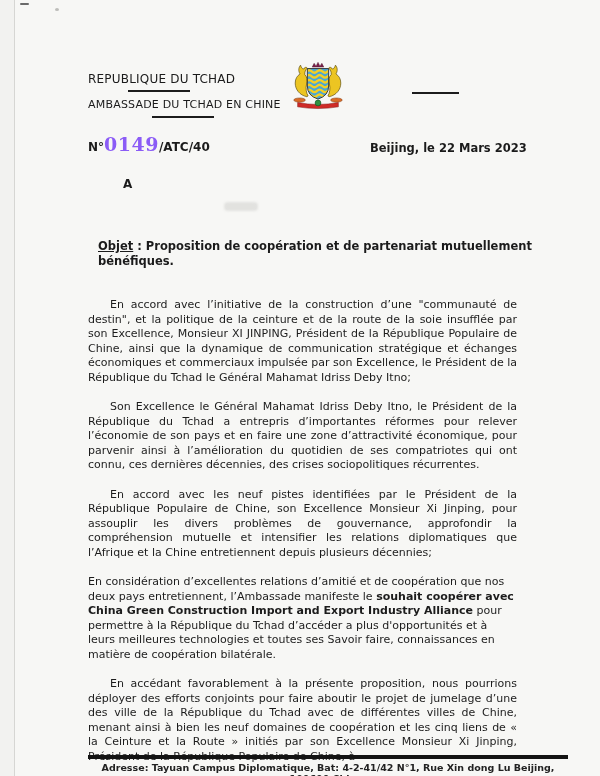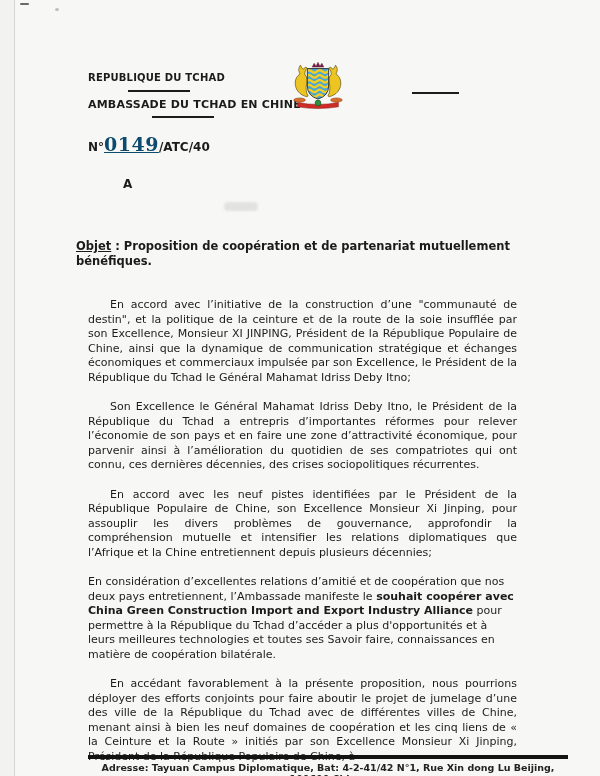--- a/index.html
+++ b/index.html
@@ -8,39 +8,39 @@
     background:#f7f7f5; overflow:hidden;
     font-family:"DejaVu Sans", sans-serif; color:#1b1b1b;
     -webkit-font-smoothing:antialiased;
   }
   .edge-strip { position:absolute; left:0; top:0; width:14px; height:776px; background:#f2f2f0; }
   .edge-line  { position:absolute; left:14px; top:0; width:1px; height:776px; background:#d6d6d3; }
   .artifact-dash { position:absolute; left:20px; top:3px; width:9px; height:2px; background:#6a6a6a; border-radius:1px; }
   .artifact-dot  { position:absolute; left:55px; top:8px; width:4px; height:3px; background:#bdbdba; border-radius:50%; }
   .smudge { position:absolute; left:224px; top:202px; width:34px; height:9px; background:#c9c9c6; opacity:.45; border-radius:4px; filter:blur(1px); }
 
-  .hdr-left-1 { position:absolute; left:88px; top:72px;  font-size:10px; font-weight:bold; letter-spacing:.2px; }
-  .hdr-left-2 { position:absolute; left:88px; top:98px;  font-size:11px; font-weight:bold; letter-spacing:.2px; }
+  .hdr-left-1 { position:absolute; left:88px; top:72px;  font-size:12px; font-weight:normal; letter-spacing:.2px; }
+  .hdr-left-2 { position:absolute; left:88px; top:98px;  font-size:11px; font-weight:normal; letter-spacing:.2px; }
   .rule { position:absolute; height:2px; background:#1c1c1c; }
   .rule-1 { left:128px; top:90px;  width:62px; }
   .rule-2 { left:152px; top:116px; width:62px; }
   .rule-3 { left:412px; top:92px;  width:47px; }
   .motto { position:absolute; left:370px; top:72px; font-size:11px; font-weight:bold; letter-spacing:.2px; }
 
   .emblem { position:absolute; left:286px; top:60px; width:64px; height:53px; }
 
   .refline { position:absolute; left:88px; top:135px; display:flex; align-items:baseline; }
   .ref-prefix, .ref-suffix { font-size:12px; font-weight:bold; }
   .ref-number { font-family:"DejaVu Serif", serif; font-size:19px; font-weight:bold; letter-spacing:.5px; line-height:1; }
   .dateline { position:absolute; left:370px; top:141px; font-size:11.5px; font-weight:bold; }
 
   .salutation { position:absolute; left:123px; top:177px; font-size:12px; font-weight:bold; }
   .recipient  { position:absolute; left:88px; top:201px; font-size:11px; font-weight:bold; line-height:14.5px; }
 
-  .subject { position:absolute; left:76px; top:239px; width:472px; font-size:11.5px; font-weight:bold; line-height:15px; }
+  .subject { position:absolute; left:98px; top:239px; width:472px; font-size:11.5px; font-weight:bold; line-height:15px; }
   .subject .obj { text-decoration:underline; }
 
   .body-block { position:absolute; left:88px; top:298px; width:437px; font-size:11px; line-height:14.5px; color:#1c1c1c; }
   .body-block p { margin:0 8px 15px 0; }
   .just { text-align:justify; }
   .ind  { text-indent:22px; }
   .b    { font-weight:bold; }
 
   .footer-rule { position:absolute; left:88px; top:755px; width:480px; height:3.5px; background:#131313; }
   .footer-addr { position:absolute; left:88px; top:762px; width:480px; text-align:center; font-size:9.5px; font-weight:bold; color:#222; }
@@ -83,23 +83,24 @@
     </g>
     <path d="M22 8 H44 V26 Q44 36 33 39.5 Q22 36 22 26 Z" fill="none" stroke="#222222" stroke-width="0.9"></path>
     <path d="M12 43 Q33 47 54 43 L54 47.5 Q33 51 12 47.5 Z" fill="#cf2b27" stroke="#7e120f" stroke-width="0.5"></path>
     <circle cx="33" cy="43.5" r="3" fill="#2f9140" stroke="#0c4a18" stroke-width="0.6"></circle>
   </svg>
 
   <div class="rule rule-3"></div>
 
   <div class="refline">
     <span class="ref-prefix">N°</span>
-    <span class="ref-number" style="color: #0c4a6e; text-decoration: underline;">0149</span>
+    <span class="ref-number" style="color: #8b5cf6;">0149</span>
     <span class="ref-suffix">/ATC/40</span>
   </div>
+  <div class="dateline">Beijing, le 22 Mars 2023</div>
 
   <div class="salutation">A</div>
 
   <div class="subject"><span class="obj">Objet</span><span> : </span><span>Proposition de coopération et de partenariat mutuellement bénéfiques.</span></div>
 
   <div class="body-block">
     <p class="just ind">En accord avec l’initiative de la construction d’une "communauté de destin", et la politique de la ceinture et de la route de la soie insufflée par son Excellence, Monsieur XI JINPING, Président de la République Populaire de Chine, ainsi que la dynamique de communication stratégique et échanges économiques et commerciaux impulsée par son Excellence, le Président de la République du Tchad le Général Mahamat Idriss Deby Itno;</p>
     <p class="just ind">Son Excellence le Général Mahamat Idriss Deby Itno, le Président de la République du Tchad a entrepris d’importantes réformes pour relever l’économie de son pays et en faire une zone d’attractivité économique, pour parvenir ainsi à l’amélioration du quotidien de ses compatriotes qui ont connu, ces dernières décennies, des crises sociopolitiques récurrentes.</p>
     <p class="just ind">En accord avec les neuf pistes identifiées par le Président de la République Populaire de Chine, son Excellence Monsieur Xi Jinping, pour assouplir les divers problèmes de gouvernance, approfondir la compréhension mutuelle et intensifier les relations diplomatiques que l’Afrique et la Chine entretiennent depuis plusieurs décennies;</p>
     <p><span>En considération d’excellentes relations d’amitié et de coopération que nos deux pays entretiennent, l’Ambassade manifeste le </span><span class="b">souhait coopérer avec  China Green Construction Import and Export Industry Alliance</span><span> pour permettre à la République du Tchad d’accéder a plus d'opportunités et à leurs meilleures technologies et toutes ses Savoir faire, connaissances en matière de coopération bilatérale.</span></p>

